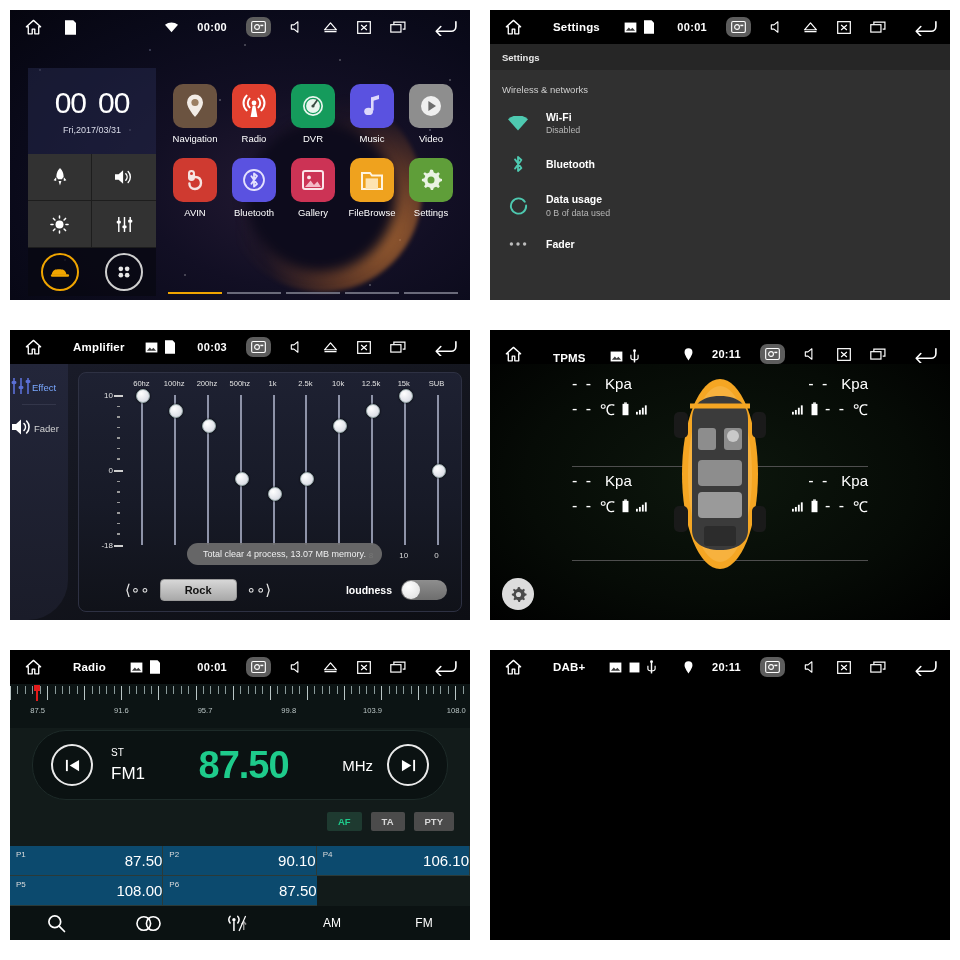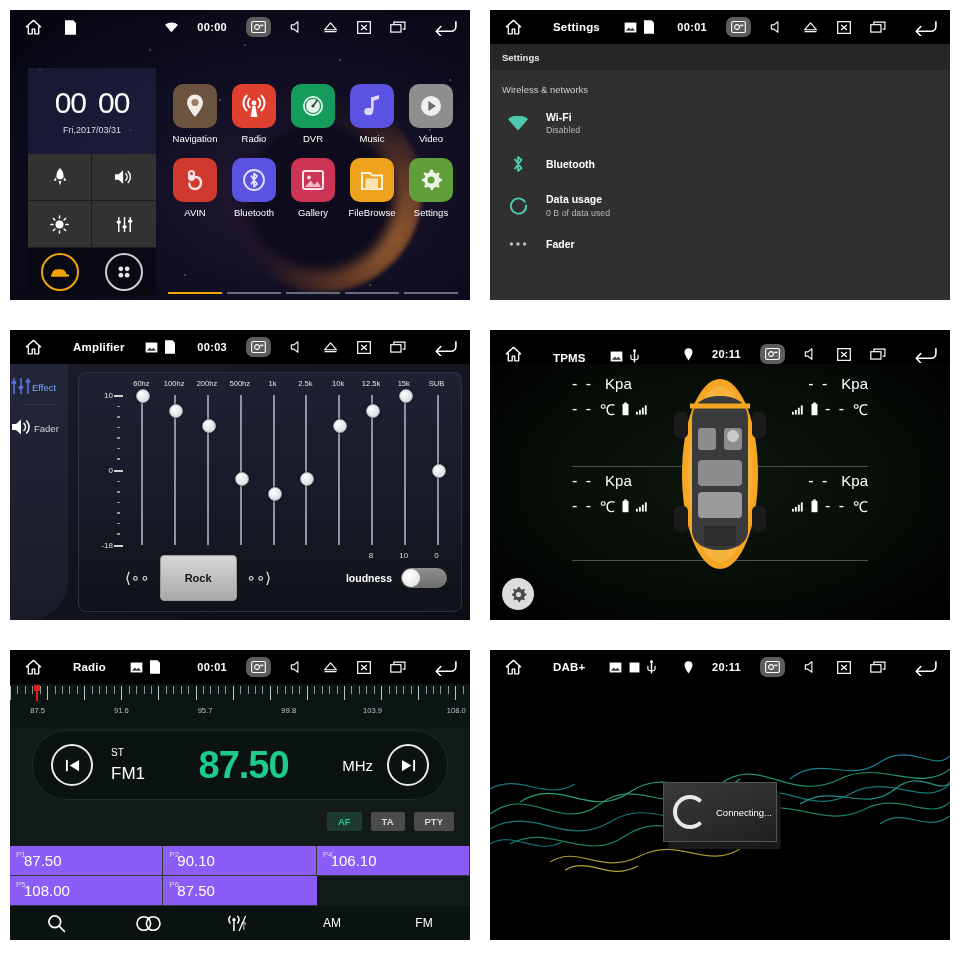--- a/index.html
+++ b/index.html
@@ -117,21 +117,21 @@
   .eqaxis .tick{position:absolute;right:2px;width:9px;height:1.5px;background:#cfcfcf;}
   .eqaxis .dot{position:absolute;right:5px;width:3px;height:1.5px;background:#9a9a9a;}
   .eqvals{position:absolute;left:46px;right:8px;top:178px;display:flex;}
   .eqvals span{flex:1;text-align:center;color:#dcdcdc;font-size:8px;}
   .toast{position:absolute;left:108px;top:170px;background:#6d6d6d;color:#fff;
     border-radius:14px;padding:6px 16px;font-size:9px;white-space:nowrap;opacity:.93;}
   .amp-bot{position:absolute;left:46px;right:8px;bottom:10px;display:flex;align-items:center;}
   .arrw{color:#e5e5e5;font-size:15px;}
   .eqpreset{border:1px solid #9a9a9a;border-radius:4px;
     background:linear-gradient(180deg,#d7d7d7,#a9a9a9);color:#111;
-    font-size:11px;font-weight:bold;padding:16px 24px;margin:0 10px;}
+    font-size:11px;font-weight:bold;padding:4px 24px;margin:0 10px;}
   .loud{margin-left:auto;display:flex;align-items:center;gap:9px;margin-right:6px;}
   .loud .lt{color:#fff;font-size:10.5px;font-weight:bold;}
   .sw{width:46px;height:20px;border-radius:11px;background:linear-gradient(180deg,#8e8e8e,#6e6e6e);
     position:relative;}
   .sw i{position:absolute;left:1px;top:1px;width:18px;height:18px;border-radius:50%;
     background:radial-gradient(circle at 35% 30%,#fff,#dcdcdc);}
 
   
   .tp-panel{background:#000;}
   .tp-panel .sbar{background:#000;align-items:flex-end;}
@@ -172,22 +172,22 @@
   .rd-band .st{color:#fff;font-size:10px;}
   .rd-band .fm{color:#fff;font-size:17px;margin-top:6px;}
   .rd-val{flex:1;text-align:center;color:#1ecb8b;font-size:38px;font-weight:bold;letter-spacing:-1px;}
   .rd-mhz{color:#fff;font-size:15px;margin-right:14px;}
   .rd-rds{position:absolute;right:16px;top:162px;display:flex;gap:9px;}
   .rd-rds div{padding:4px 11px;border-radius:2px;font-size:9.5px;font-weight:bold;color:#d8d8d8;background:#4b4b4b;}
   .rd-rds div.on{color:#1ecb8b;background:#1e3a30;}
   .rd-pre{position:absolute;left:0;right:0;top:196px;height:60px;
     display:grid;grid-template-columns:repeat(3,1fr);grid-template-rows:1fr 1fr;}
   .pcell{border-right:1px solid #2b3a38;border-bottom:1px solid #2b3a38;
-    background:#8b5cf6;position:relative;box-sizing:border-box;
-    display:flex;align-items:center;justify-content:flex-start;}
+    background:#0c4a6e;position:relative;box-sizing:border-box;
+    display:flex;align-items:center;justify-content:flex-end;}
   .pcell .pn{position:absolute;left:6px;top:4px;color:#dcdcdc;font-size:8px;}
   .pcell .pv{color:#fff;font-size:15px;margin-left:14px;}
   .rd-bot{position:absolute;left:0;right:0;bottom:0;height:34px;background:#0b1212;
     display:flex;align-items:center;}
   .rd-bot .b{flex:1;display:flex;align-items:center;justify-content:center;color:#fff;font-size:12px;}
 
   
   .db-panel{background:#000;}
   .db-panel .sbar{background:#000;}
   .db-body{position:absolute;left:0;top:34px;right:0;bottom:0;background:#000;overflow:hidden;}
@@ -722,20 +722,21 @@
         <span></span>
         <span></span>
         <span></span>
         <span></span>
         <span></span>
         <span>8</span>
         <span>10</span>
         <span>0</span>
       </div>
 
+      <div class="toast">Total clear 4 process, 13.07 MB memory.</div>
 
       <div class="amp-bot">
         <span class="arrw">⟨∘∘</span>
         <button class="eqpreset">Rock</button>
         <span class="arrw">∘∘⟩</span>
         <div class="loud">
           <span class="lt">loudness</span>
           <span class="sw">
               <i></i>
             </span>
@@ -1223,37 +1224,15 @@
         </span>
         <span class="ic" style="margin-left:8px">
           <svg width="25" height="17" viewBox="0 0 26 18">
               <path d="M24 3v5a5 5 0 0 1-5 5H4" fill="none" stroke="#fff" stroke-width="1.7" stroke-linecap="round"></path>
               <path d="M8 8 3.2 13 8 18" fill="none" stroke="#fff" stroke-width="1.7" stroke-linecap="round" stroke-linejoin="round"></path>
             </svg>
         </span>
       </div>
     </div>
 
-    <div class="db-body">
-      <svg class="smoke" viewBox="0 0 460 256" preserveAspectRatio="none">
-        <g fill="none" stroke-width="1.2" opacity="0.85">
-          <path d="M0 130 C40 100 70 150 110 120 C150 90 180 140 230 100 C270 70 300 120 350 95 C390 75 430 110 460 85" stroke="#2fbf8f"></path>
-          <path d="M0 145 C45 120 75 165 120 138 C165 110 195 158 240 120 C285 85 315 135 360 110 C400 88 435 125 460 100" stroke="#1f9f9f"></path>
-          <path d="M20 160 C60 138 95 180 135 152 C180 122 210 170 255 135 C295 105 330 148 375 125 C410 107 440 138 460 118" stroke="#27a87a"></path>
-          <path d="M30 118 C70 92 100 136 140 108 C180 80 215 124 250 95" stroke="#3ad1a0"></path>
-          <path d="M60 178 C90 160 110 192 150 172 C190 152 215 186 250 165" stroke="#d8c83a"></path>
-          <path d="M75 186 C100 172 118 198 148 182" stroke="#e8d94c"></path>
-          <path d="M300 95 C330 70 360 100 390 78 C420 58 445 88 460 72" stroke="#1fa8b8"></path>
-          <path d="M310 120 C345 98 375 130 405 105 C430 84 450 112 460 98" stroke="#2bbfae"></path>
-          <path d="M0 105 C30 88 55 118 85 100" stroke="#1d9ea8"></path>
-          <path d="M0 160 C25 146 45 172 72 158" stroke="#1b8f98"></path>
-          <path d="M390 140 C415 122 435 150 460 132" stroke="#21a89a"></path>
-        </g>
-      </svg>
-      <div class="db-shadow"></div>
-      <div class="db-card">
-        <div class="spin"></div>
-        <div class="ctx">Connecting...</div>
-      </div>
-    </div>
   </div>
 
 </div>
 
 </body></html>

